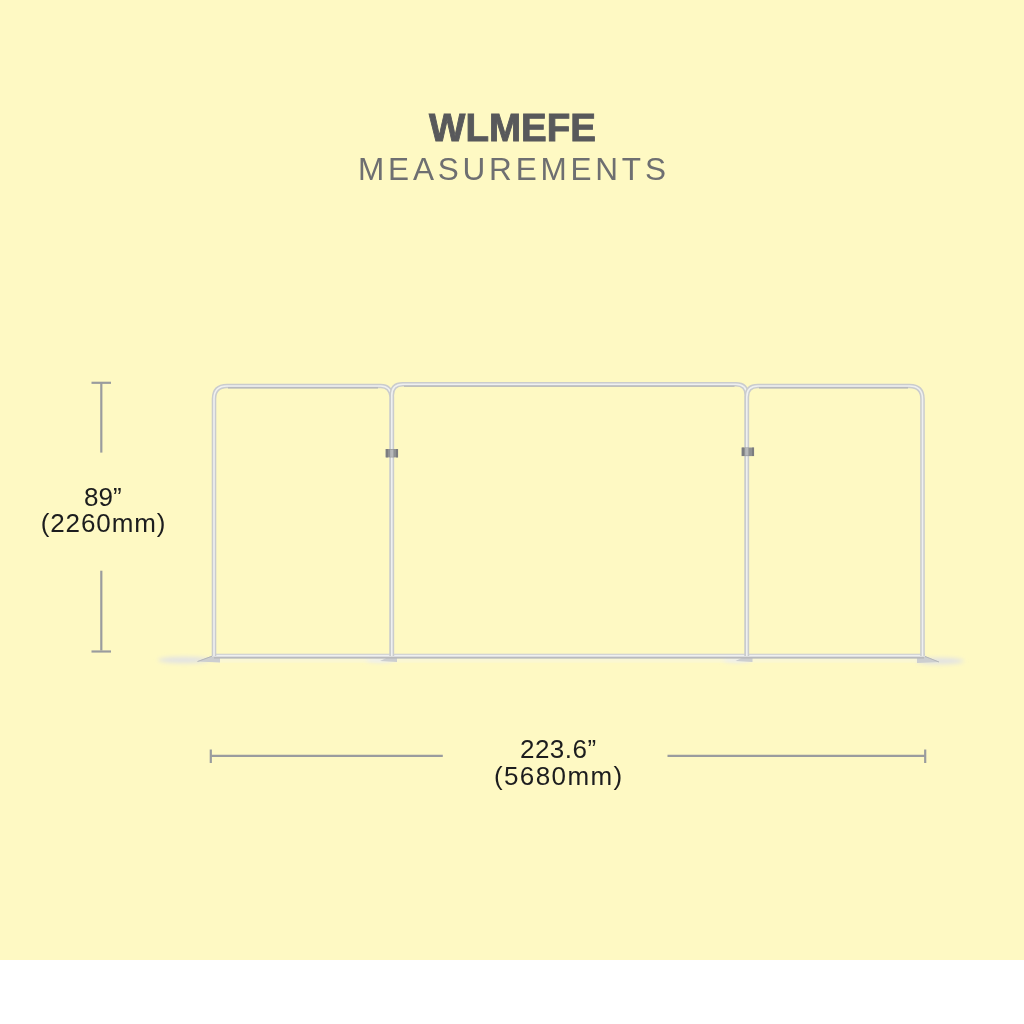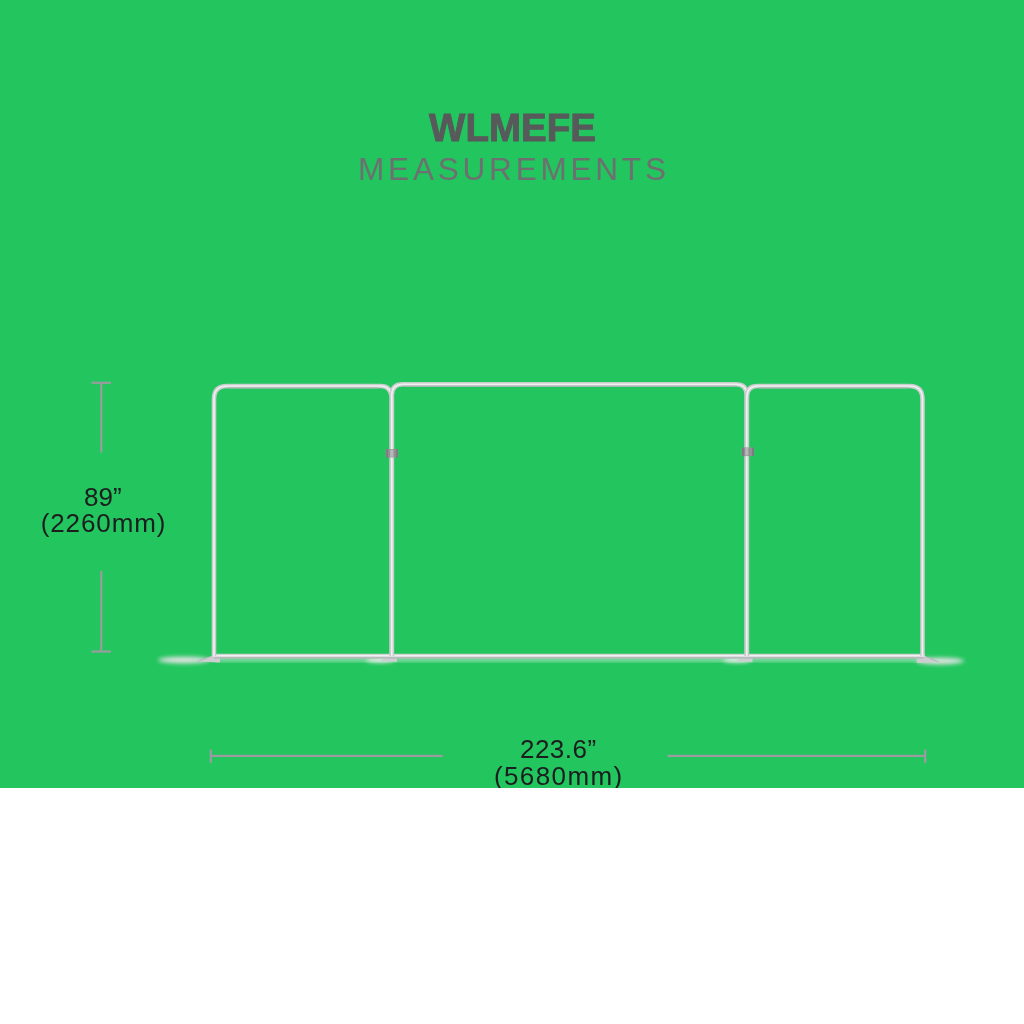--- a/index.html
+++ b/index.html
@@ -1,16 +1,16 @@
 <!DOCTYPE html>
 <html><head>
 <meta charset="utf-8">
 <style>
   html,body{margin:0;padding:0;background:#ffffff;}
-  .page{position:relative;width:1024px;height:788px;background:#22c55e;overflow:hidden;
+  .page{position:relative;width:1024px;height:960px;background:#fef9c3;overflow:hidden;
         font-family:"Liberation Sans", sans-serif;}
 </style>
 </head>
 <body>
 <div class="page">
 <svg width="1024" height="1024" viewBox="0 0 1024 1024">
   <defs>
     <filter id="soft" x="-60%" y="-60%" width="220%" height="220%">
       <feGaussianBlur stdDeviation="2.2"></feGaussianBlur>
     </filter>

